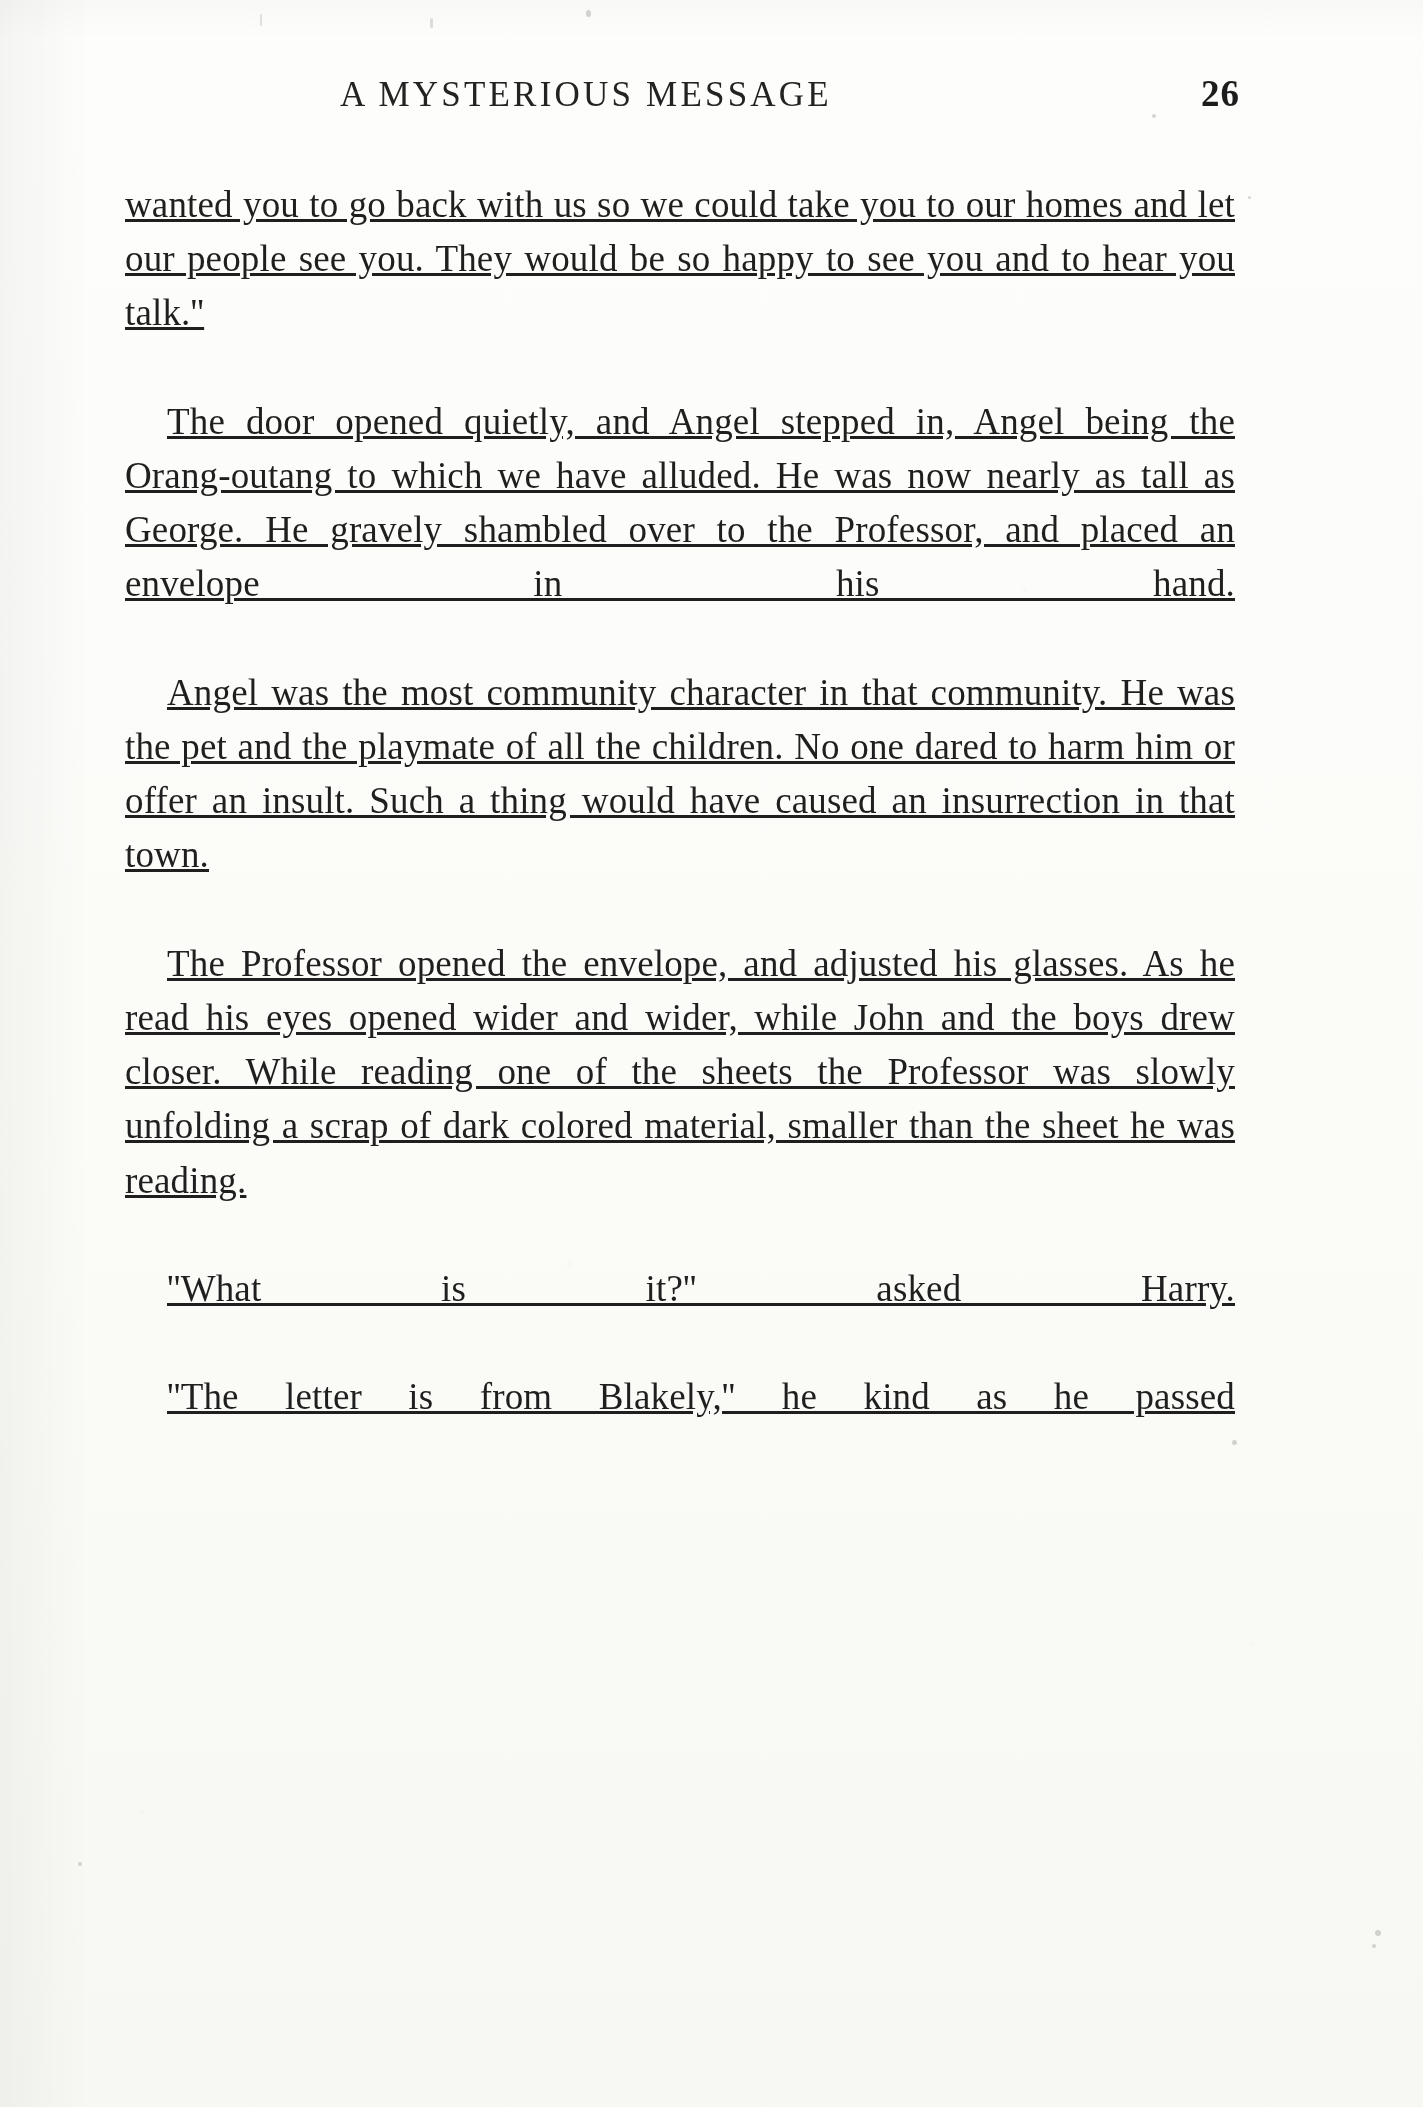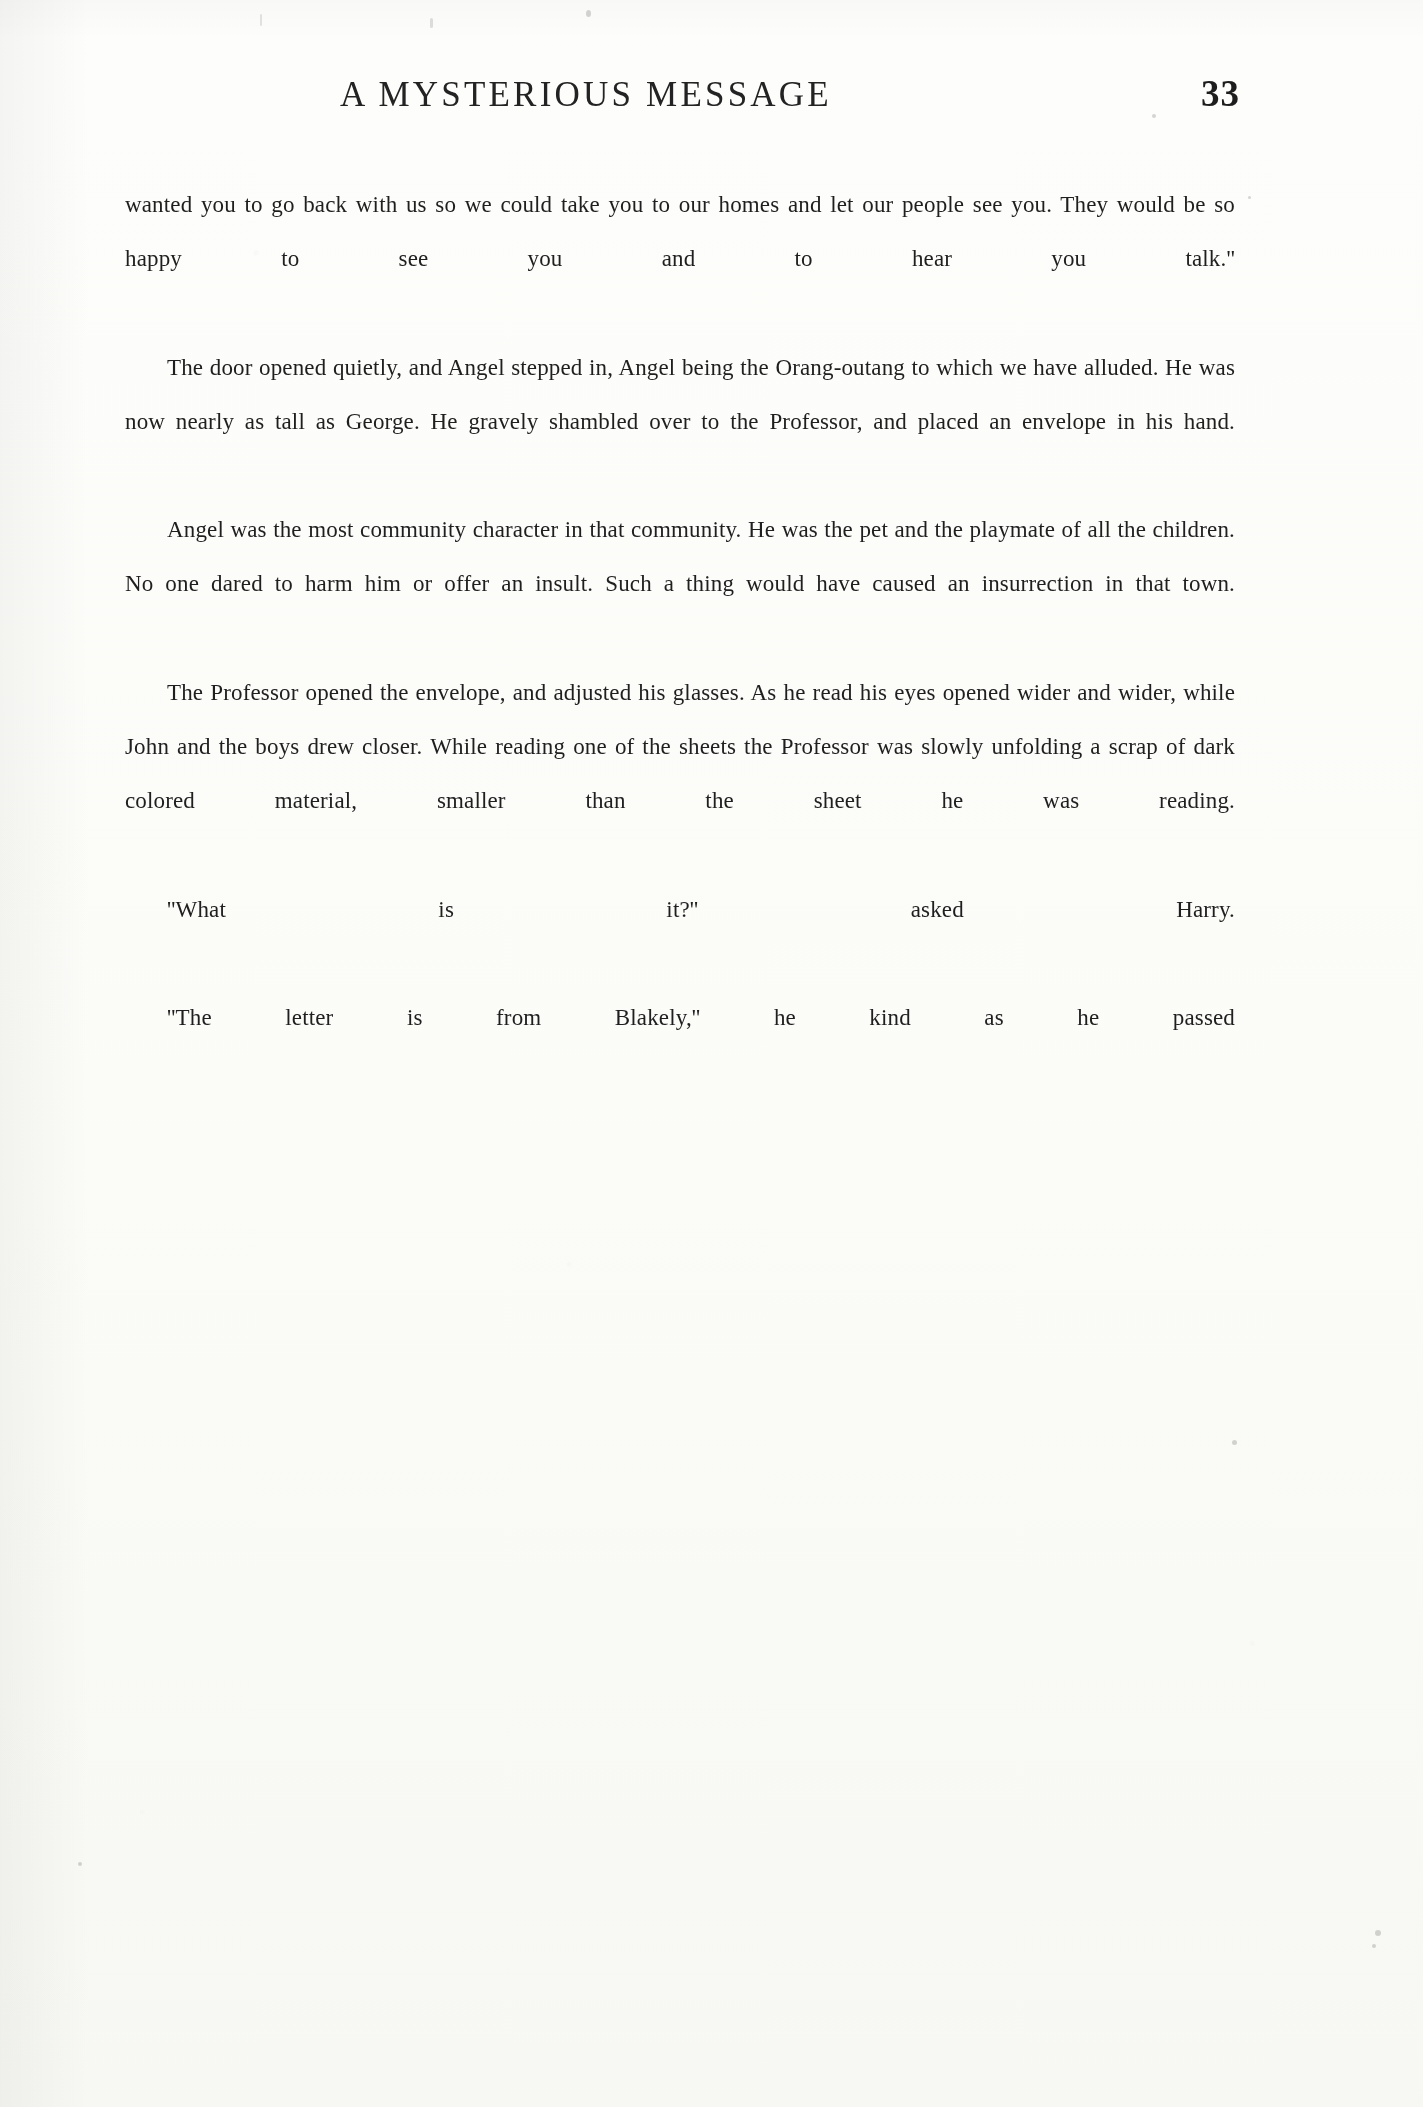--- a/index.html
+++ b/index.html
@@ -66,28 +66,29 @@
 
   .body-block {
     position: absolute;
     left: 125px;
     top: 178px;
     width: 1110px;
   }
 
   p.para {
     margin: 0;
-    font-size: 23px;
+    font-size: 37px;
     line-height: 54.2px;
     text-align: justify;
     text-justify: inter-word;
     color: #1f1f1f;
     text-indent: 42px;
     letter-spacing: 0.15px;
     word-spacing: 0.5px;
+    text-decoration: underline;
   }
 
   p.para.no-indent {
     text-indent: 0;
   }
 
   
   p.para::after {
     content: "";
     display: inline-block;
@@ -120,21 +121,21 @@
 </style>
 </head>
 <body>
 
 <div class="page"></div>
 
 <div class="content">
 
   <header class="running-head">
     <div class="head-title">A MYSTERIOUS MESSAGE</div>
-    <div class="folio">33</div>
+    <div class="folio">26</div>
   </header>
 
   <section class="body-block">
     <p class="para no-indent">wanted you to go back with us so we could take you to our homes and let our people see you.   They would be so happy to see you and to hear you talk.''</p>
     <p class="para">The door opened quietly, and Angel stepped in, Angel being the Orang-outang to which we have alluded.   He was now nearly as tall as George.   He gravely shambled over to the Professor, and placed an envelope in his hand.</p>
     <p class="para">Angel was the most community character in that community.   He was the pet and the playmate of all the children.   No one dared to harm him or offer an insult.   Such a thing would have caused an insurrection in that town.</p>
     <p class="para">The Professor opened the envelope, and adjusted his glasses.   As he read his eyes opened wider and wider, while John and the boys drew closer.   While reading one of the sheets the Professor was slowly unfolding a scrap of dark colored material, smaller than the sheet he was reading.</p>
     <p class="para">''What is it?'' asked Harry.</p>
     <p class="para">''The letter is from Blakely,'' he kind as he passed</p>
   </section>

